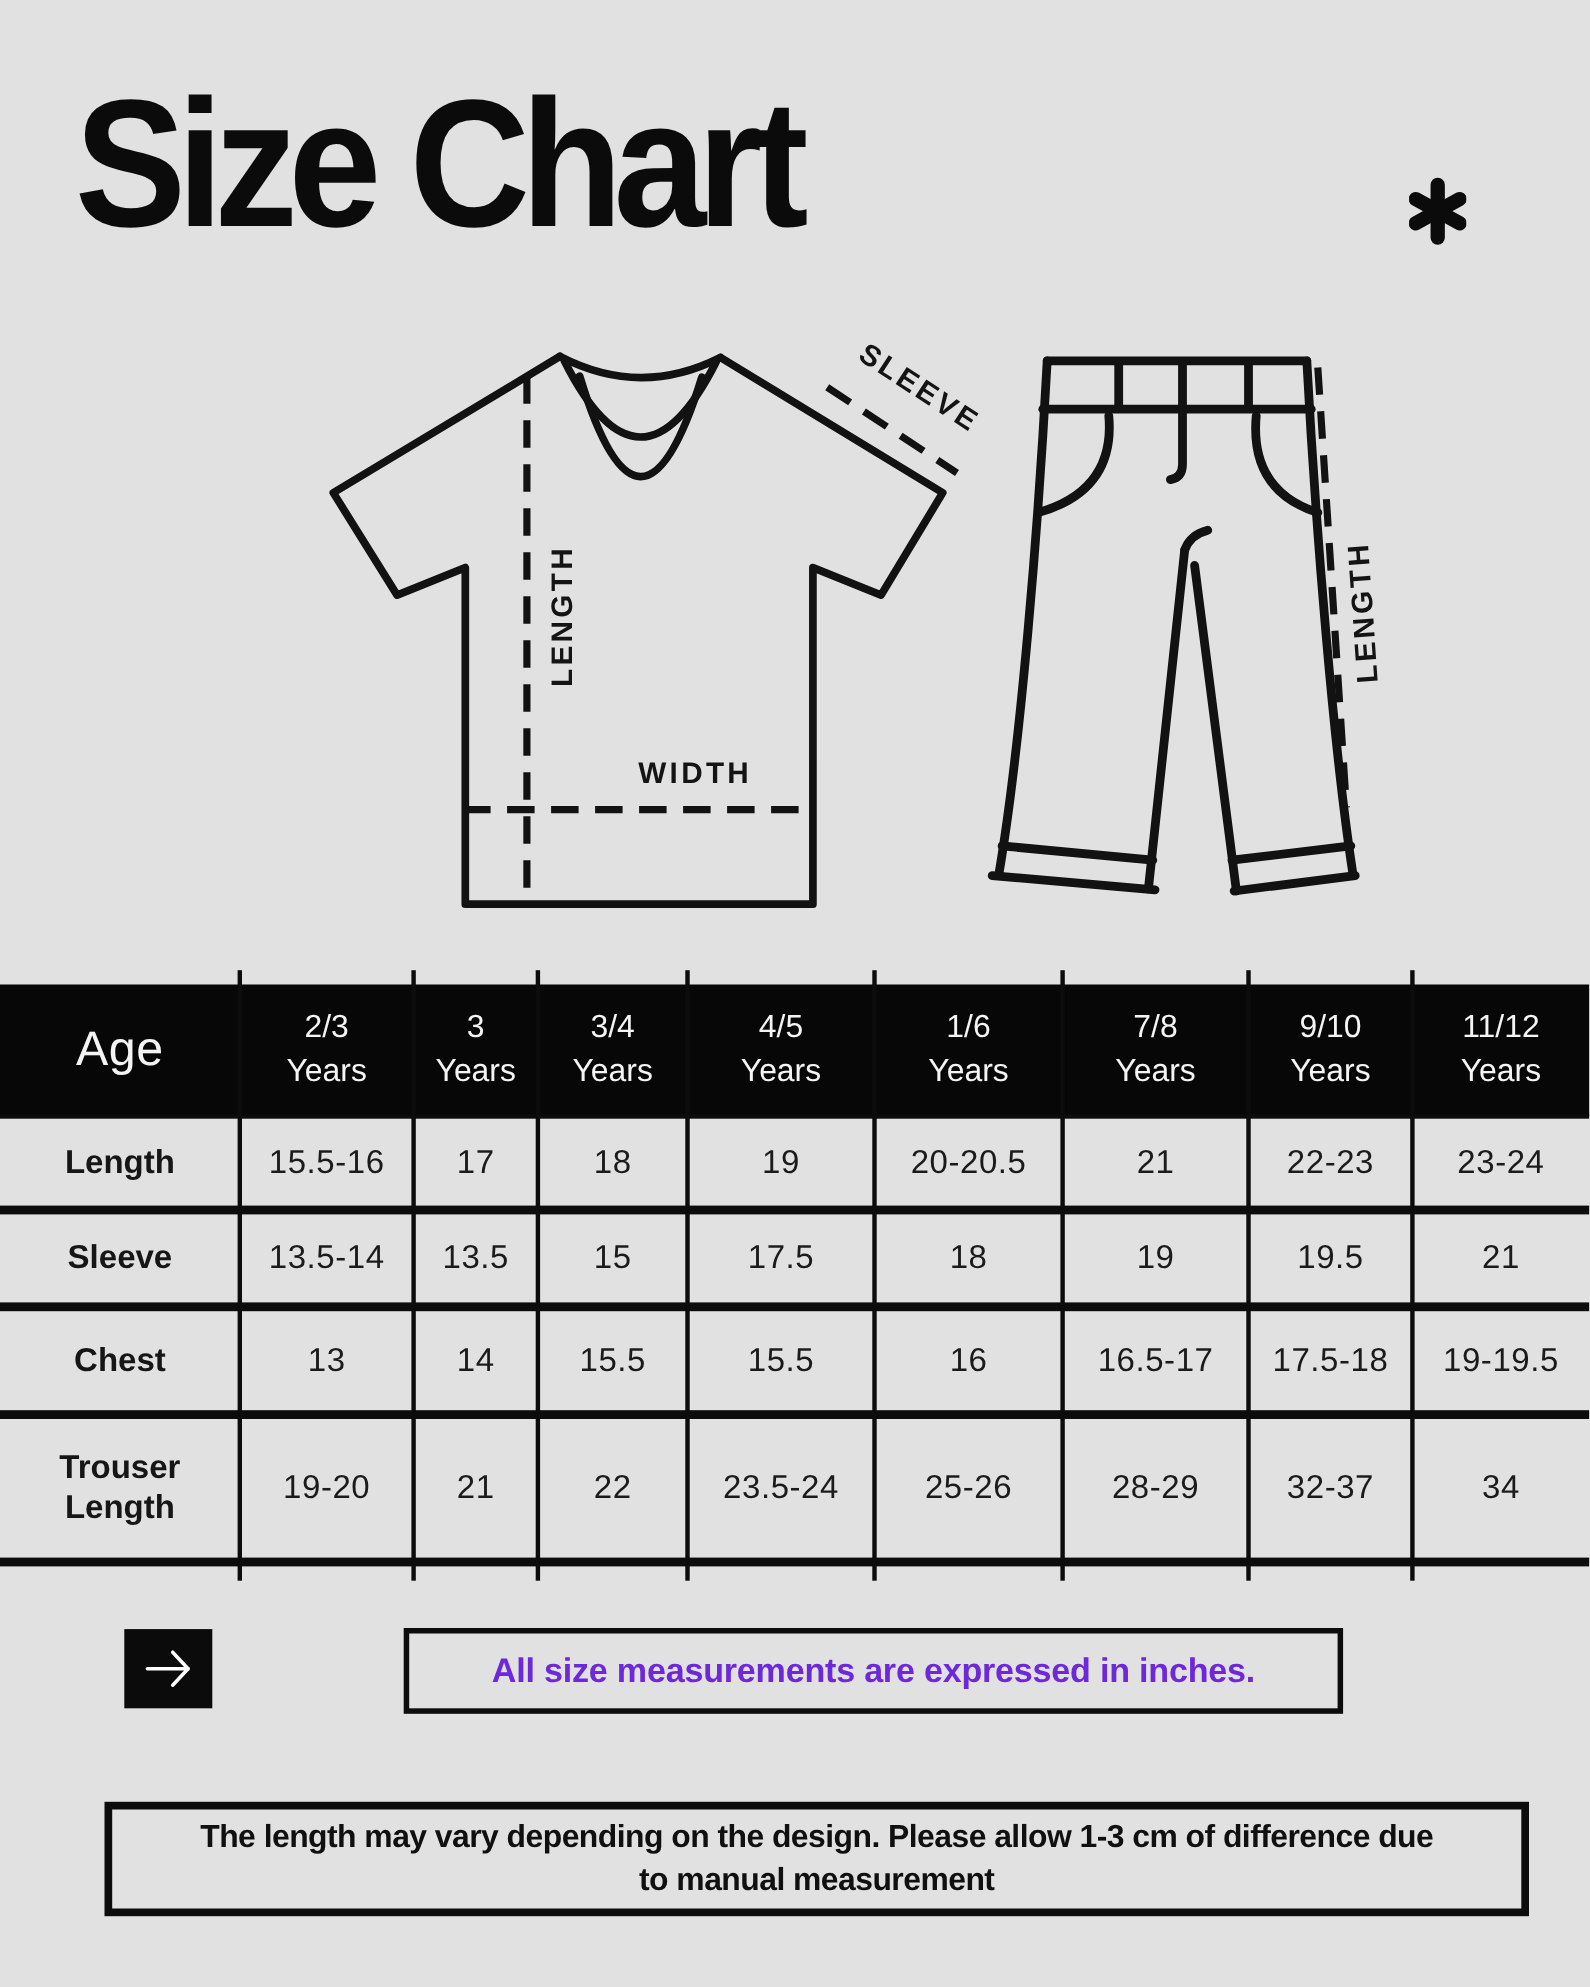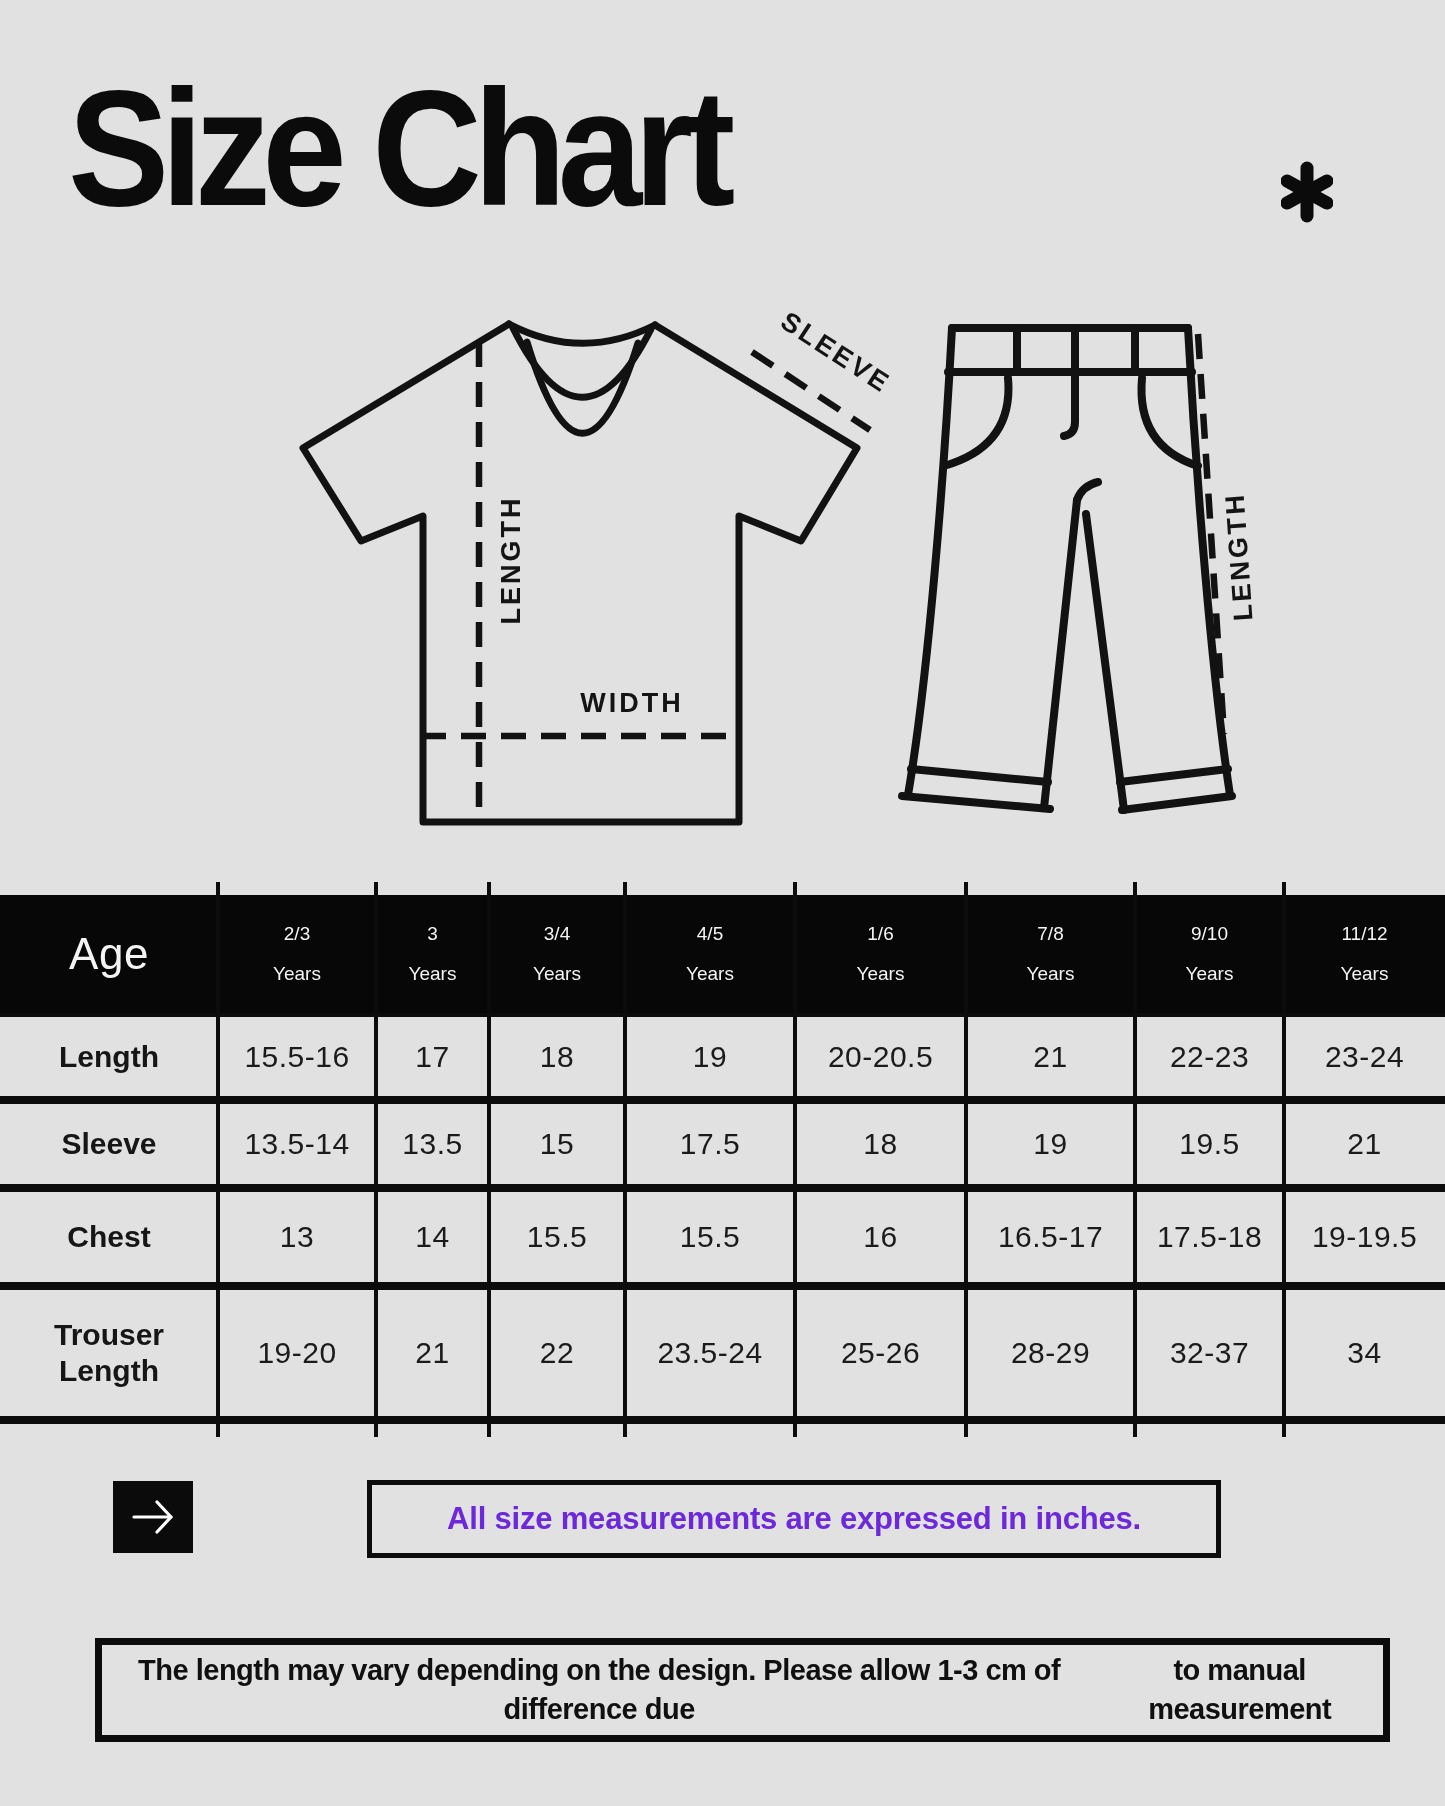--- a/index.html
+++ b/index.html
@@ -60,21 +60,21 @@
   }
   table.size thead tr { border-bottom: 4px solid #0c0c0c; }
   table.size tbody tr { border-bottom: 8px solid #0c0c0c; }
   table.size th, table.size td {
     text-align: center;
     vertical-align: middle;
     padding: 0;
   }
   thead th { background: #070707; color: #f4f4f4; font-weight: 400; height: 118px; }
   th.age-cell { font-size: 44px; letter-spacing: 0.5px; }
-  .hdr-line { display: block; font-size: 19px; line-height: 40px; }
+  .hdr-line { display: block; font-size: 29px; line-height: 40px; }
   tbody th { font-size: 30px; font-weight: 700; color: #161616; line-height: 36px; }
   tbody td { font-size: 30px; font-weight: 400; color: #1b1b1b; letter-spacing: 0.5px; }
   tr.r-length > * { height: 79px; }
   tr.r-sleeve > * { height: 80px; }
   tr.r-chest  > * { height: 90px; }
   tr.r-trouser > * { height: 126px; }
   .vline {
     position: absolute;
     top: -13px;
     height: calc(100% + 26px);
@@ -110,21 +110,21 @@
   }
   .disclaimer {
     position: absolute;
     left: 95px;
     top: 1598px;
     width: 1295px;
     height: 104px;
     border: 7px solid #0c0c0c;
     box-sizing: border-box;
     display: flex;
-    flex-direction: row;
+    flex-direction: column;
     align-items: center;
     justify-content: center;
     font-weight: 700;
     font-size: 29px;
     line-height: 39px;
     color: #101010;
     letter-spacing: -0.5px;
     text-align: center;
   }
 </style>

